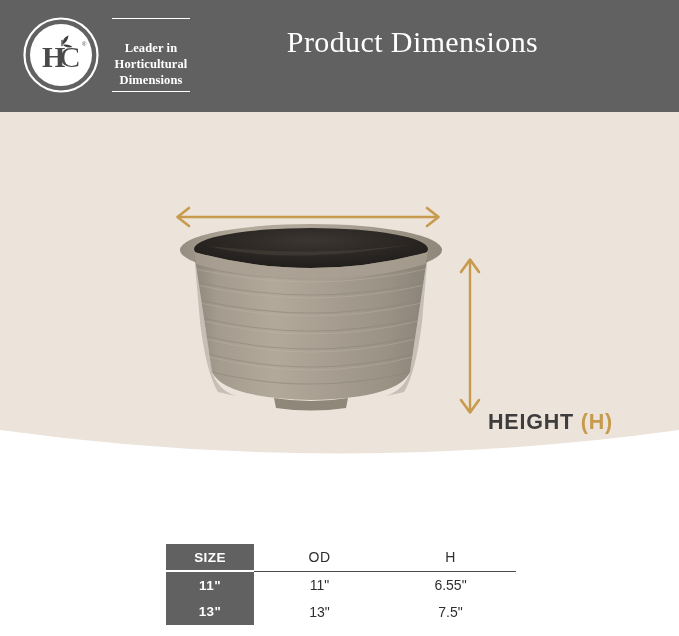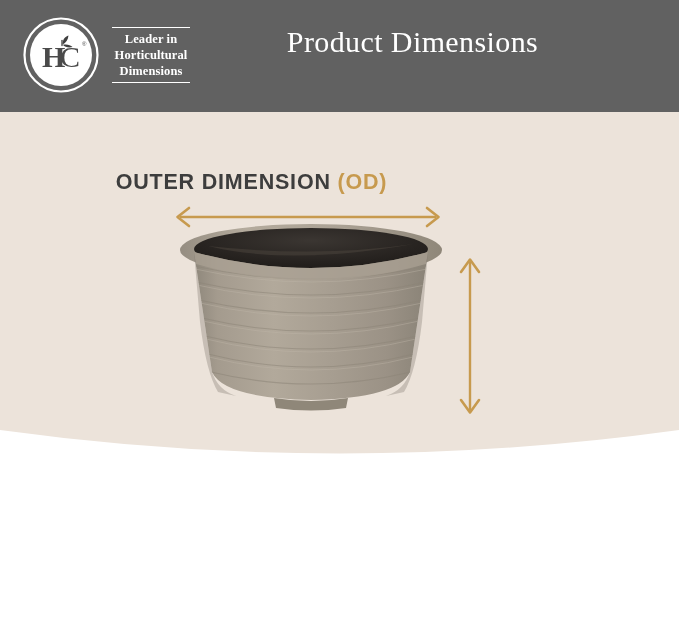--- a/index.html
+++ b/index.html
@@ -35,21 +35,21 @@
     gap: 12px;
   }
 
   #logo-mark {
     width: 78px; height: 78px;
     position: relative;
   }
   #logo-mark svg { display: block; }
 
   #logo-tagline {
-    padding: 3px 0 3px 0;
+    padding: 21px 0 3px 0;
     border-top: 1.5px solid #ffffff;
     border-bottom: 1.5px solid #ffffff;
     text-align: center;
     color: #ffffff;
     font-family: "Liberation Serif", serif;
     font-size: 12.5px;
     font-weight: bold;
     line-height: 1.28;
     letter-spacing: 0.1px;
     width: 78px;
@@ -214,24 +214,20 @@
 
     <div id="header-title">Product Dimensions</div>
   </div>
 
   <div id="stage">
 
     <svg id="stage-bg" viewBox="0 0 679 355" preserveAspectRatio="none">
       <path d="M0,0 L679,0 L679,318 Q339.5,365 0,318 Z" fill="#ece3da"></path>
     </svg>
 
-    <div id="od-label">
-      <span>OUTER DIMENSION</span>
-      <span class="accent">(OD)</span>
-    </div>
 
     <div id="od-arrow">
       <svg width="272" height="26" viewBox="0 0 272 26" aria-hidden="true">
         <line x1="8" y1="13" x2="264" y2="13" stroke="#c79a4e" stroke-width="2.4"></line>
         <polyline points="17,4 5.5,13 17,22" fill="none" stroke="#c79a4e" stroke-width="2.6" stroke-linecap="round" stroke-linejoin="round"></polyline>
         <polyline points="255,4 266.5,13 255,22" fill="none" stroke="#c79a4e" stroke-width="2.6" stroke-linecap="round" stroke-linejoin="round"></polyline>
       </svg>
     </div>
 
     <div id="pot">
@@ -298,17 +294,49 @@
     </div>
 
     <div id="h-arrow">
       <svg width="28" height="164" viewBox="0 0 28 164" aria-hidden="true">
         <line x1="14" y1="8" x2="14" y2="156" stroke="#c79a4e" stroke-width="2.4"></line>
         <polyline points="5,18 14,5.5 23,18" fill="none" stroke="#c79a4e" stroke-width="2.6" stroke-linecap="round" stroke-linejoin="round"></polyline>
         <polyline points="5,146 14,158.5 23,146" fill="none" stroke="#c79a4e" stroke-width="2.6" stroke-linecap="round" stroke-linejoin="round"></polyline>
       </svg>
     </div>
 
+    <div id="h-label">
+      <span>HEIGHT</span>
+      <span class="accent">(H)</span>
+    </div>
 
   </div>
 
+  <div id="spec-table">
+    <table>
+      <colgroup>
+        <col class="c-size">
+          <col class="c-od">
+          <col class="c-h">
+      </colgroup>
+      <thead>
+        <tr>
+          <th class="size-head">SIZE</th>
+          <th class="data-head">OD</th>
+          <th class="data-head">H</th>
+        </tr>
+      </thead>
+      <tbody>
+        <tr>
+          <td class="size-cell">11"</td>
+          <td class="data-cell">11"</td>
+          <td class="data-cell">6.55"</td>
+        </tr>
+        <tr>
+          <td class="size-cell">13"</td>
+          <td class="data-cell">13"</td>
+          <td class="data-cell">7.5"</td>
+        </tr>
+      </tbody>
+    </table>
+  </div>
 
 </div>
 
 </body></html>

